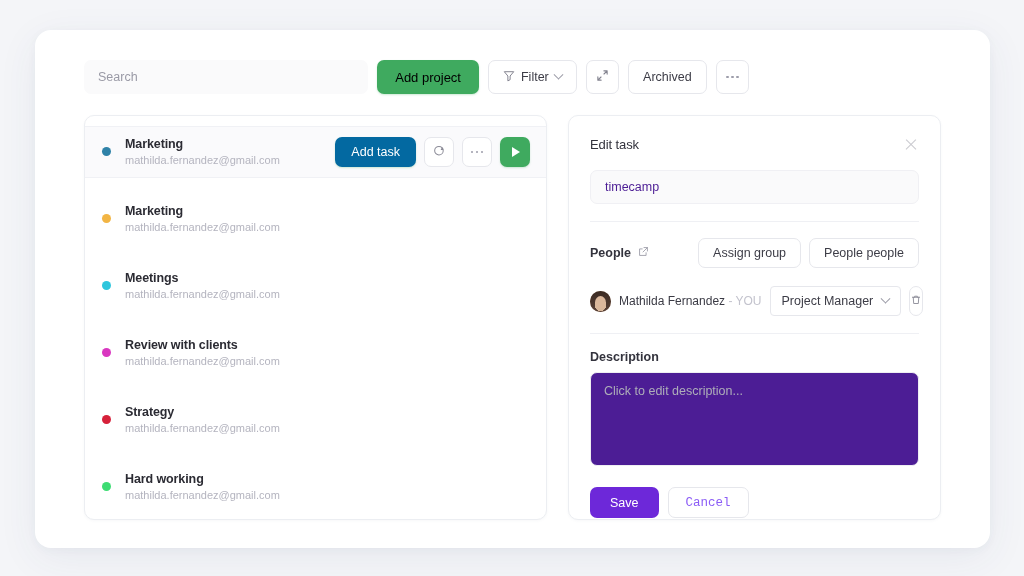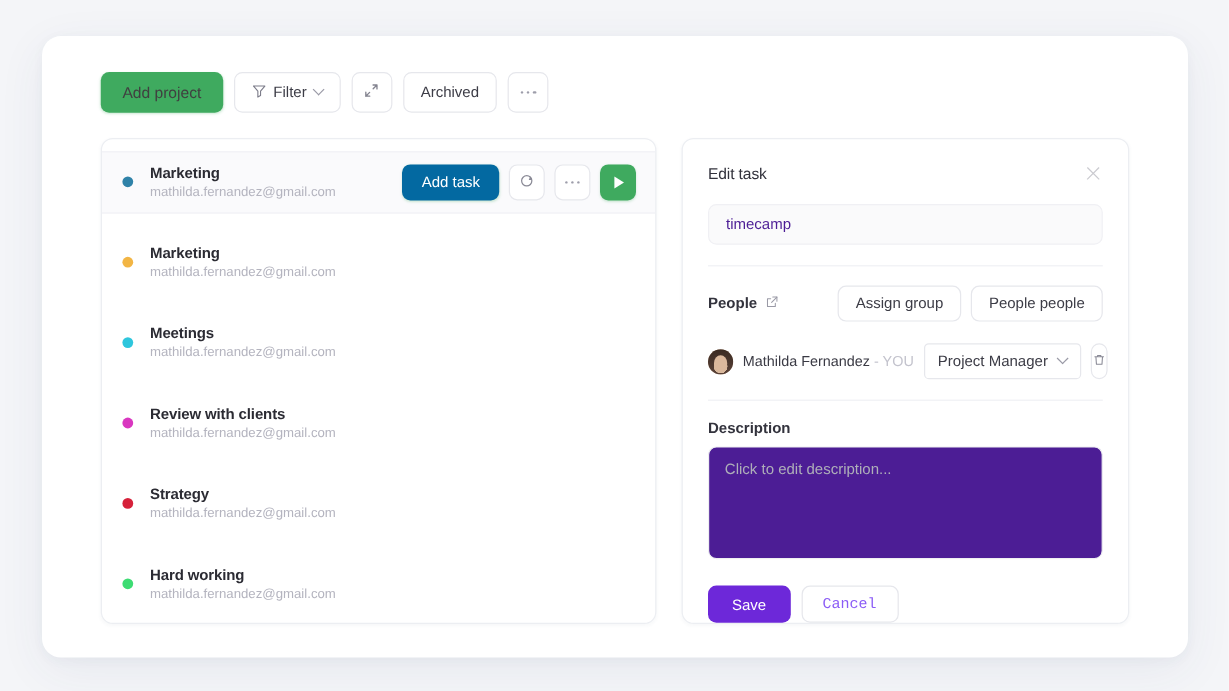--- a/index.html
+++ b/index.html
@@ -68,21 +68,21 @@
     justify-content: center;
     gap: 6px;
     padding: 13px 14px;
     cursor: pointer;
     white-space: nowrap;
   }
 
   .btn-green {
     background: #3faa5f;
     border: none;
-    color: #404040;
+    color: #000000;
     font-size: 13px;
     padding: 0 18px;
     box-shadow: 0 1px 2px rgba(63, 170, 95, 0.25);
   }
 
   .btn-icon {
     width: 34px;
     padding: 0;
   }
 
@@ -386,20 +386,21 @@
     text-align: right;
   }
 </style>
 </head>
 <body>
 
 <div class="app-shell">
 
   <div class="toolbar">
 
+    <input class="search-input" type="text" placeholder="Search" style="">
 
     <button class="btn btn-green">Add project</button>
 
     <button class="btn">
       <span>
         <svg width="12" height="12" viewBox="0 0 14 14" fill="none">
           <path d="M1.5 2h11l-4.2 5v4.3l-2.6 1.4V7z" stroke="#7d7d8a" stroke-width="1.1" stroke-linejoin="round"></path>
         </svg>
       </span>
       <span>Filter</span>

